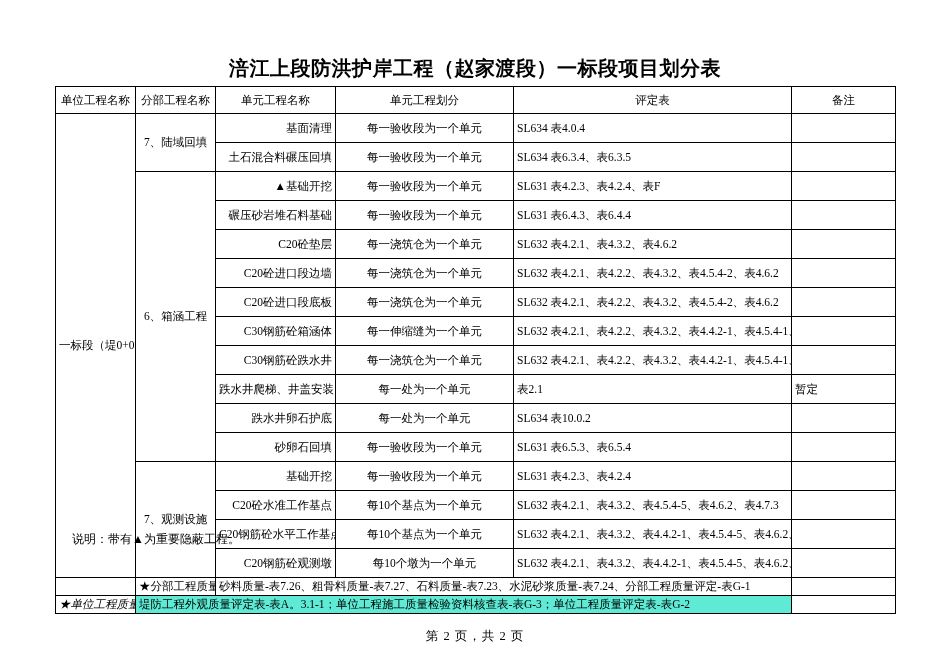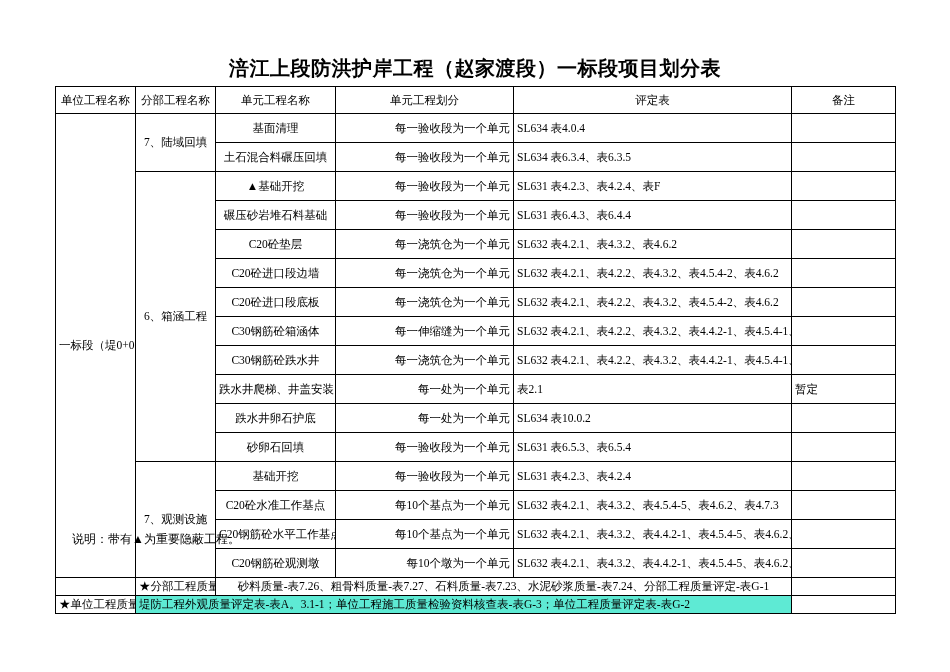--- a/index.html
+++ b/index.html
@@ -62,26 +62,26 @@
     font-size: 12px;
     line-height: 15px;
     white-space: normal;
     word-break: break-all;
   }
   td.c-part {
     text-align: center;
     font-size: 12px;
   }
   td.c-name {
-    text-align: center;
+    text-align: right;
     font-size: 12px;
     height: 24px;
   }
   td.c-div {
-    text-align: right;
+    text-align: center;
     font-size: 12px;
   }
   td.c-eval {
     text-align: left;
     font-size: 11.5px;
     white-space: normal;
     line-height: 12.5px;
   }
   td.c-eval.two-line {
     line-height: 12.5px;
@@ -92,30 +92,31 @@
     text-align: left;
     font-size: 12px;
     font-family: Liberation Serif, serif;
   }
   td.quality-label {
     text-align: left;
     font-size: 12px;
     white-space: nowrap;
   }
   td.quality-val {
-    text-align: center;
+    text-align: left;
     font-size: 11.5px;
   }
   td.unit-quality-label {
     text-align: left;
     font-size: 12px;
     white-space: nowrap;
     overflow: visible;
     position: relative;
     z-index: 2;
+    font-style: italic;
   }
   td.unit-quality-val {
     text-align: left;
     font-size: 11.5px;
     background: #5eead4;
     position: relative;
     z-index: 3;
   }
   .note {
     position: absolute;
@@ -271,14 +272,15 @@
         </tr>
         <tr>
           <td class="unit-quality-label">★单位工程质量</td>
           <td class="unit-quality-val" colspan="4">堤防工程外观质量评定表-表A。3.1-1；单位工程施工质量检验资料核查表-表G-3；单位工程质量评定表-表G-2</td>
           <td class="c-remark"></td>
         </tr>
       </tbody>
   </table>
 
   <div class="note">说明：带有▲为重要隐蔽工程。</div>
+  <div class="page-footer">第 2 页，共 2 页</div>
 
 </div>
 
 </body></html>

